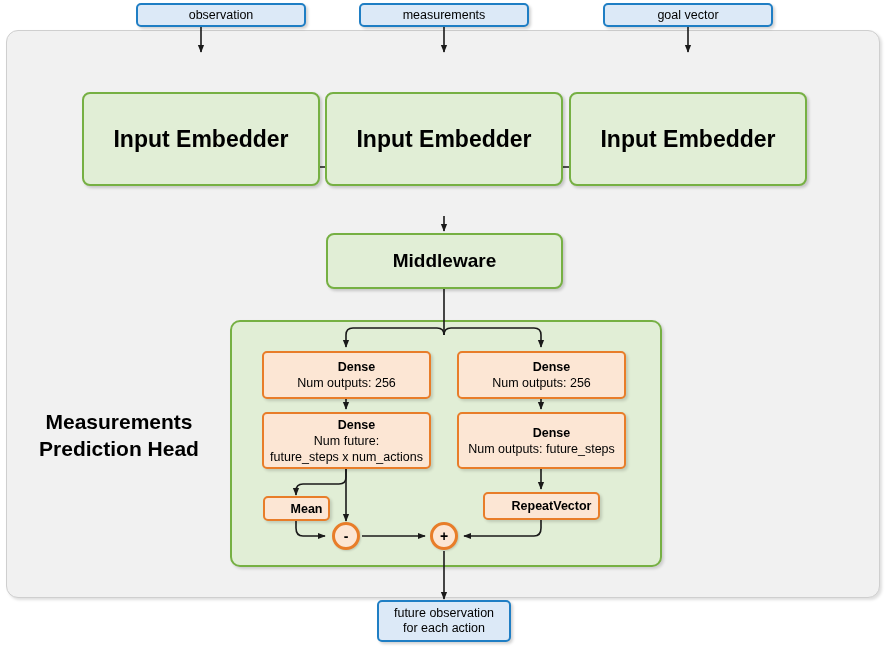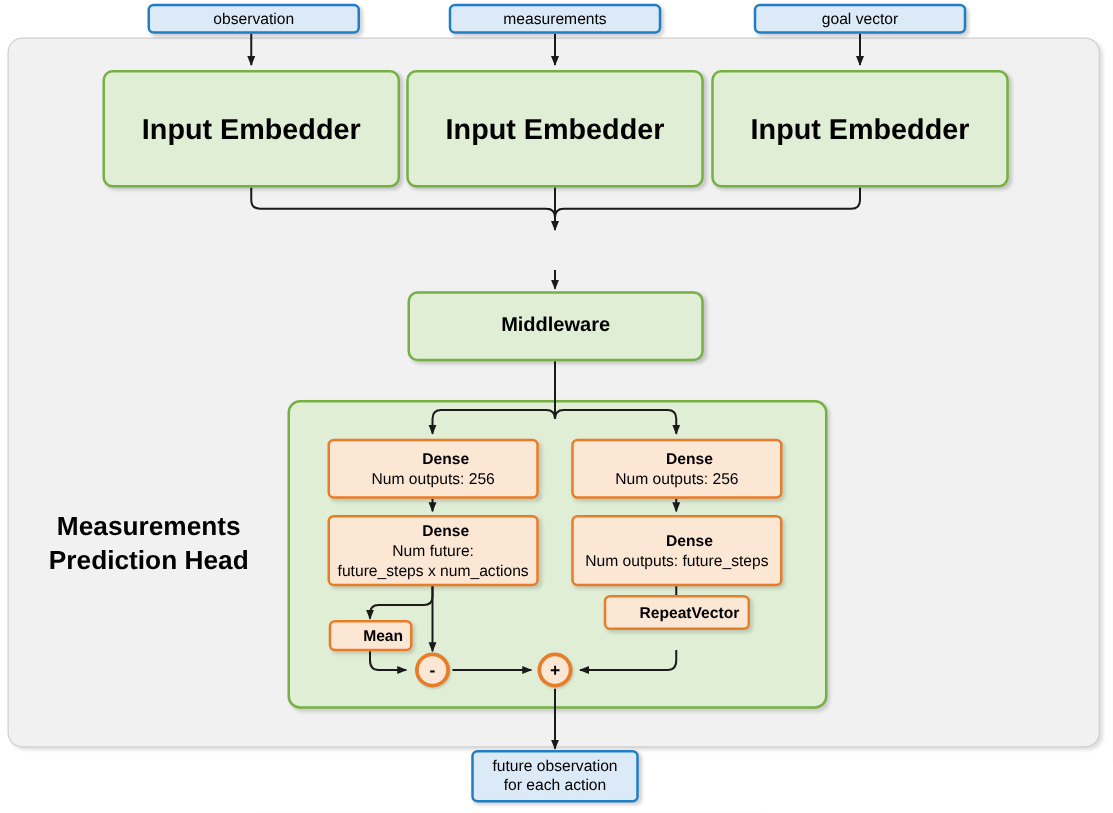--- a/index.html
+++ b/index.html
@@ -65,23 +65,24 @@
   .green-box {
     background: #e1eed6;
     border: 2.5px solid #76b043;
     border-radius: 8px;
     color: #000000;
     box-shadow: 2px 2px 3px rgba(0,0,0,0.18);
   }
   .embedder {
     font-size: 23px;
     font-weight: bold;
+    margin-top: 36px;
   }
   .middleware {
-    font-size: 16px;
+    font-size: 19px;
     font-weight: bold;
   }
 
   
   .head-group {
     position: absolute;
     left: 230px;
     top: 320px;
     width: 428px;
     height: 243px;
@@ -192,21 +193,21 @@
       <path d="M541,469 L541,489" marker-end="url(#arrow)"></path>
 
       <path d="M541,520 L541,528 Q541,536 534,536 L464,536" marker-end="url(#arrow)"></path>
 
       <path d="M362,536 L425,536" marker-end="url(#arrow)"></path>
 
       <path d="M444,551 L444,599" marker-end="url(#arrow)"></path>
     </g>
   </svg>
 
-  <div class="node io-box" style="left:118px; top:3px; width:170px; height:24px;">
+  <div class="node io-box" style="left:136px; top:3px; width:170px; height:24px;">
     <span>observation</span>
   </div>
   <div class="node io-box" style="left:359px; top:3px; width:170px; height:24px;">
     <span>measurements</span>
   </div>
   <div class="node io-box" style="left:603px; top:3px; width:170px; height:24px;">
     <span>goal vector</span>
   </div>
 
   <div class="node green-box embedder" style="left:82px; top:56px; width:238px; height:94px;">
@@ -246,21 +247,21 @@
   <div class="node orange-box" style="left:457px; top:351px; width:169px; height:48px;">
     <span class="t1">Dense</span>
     <span class="t2">Num outputs: 256</span>
   </div>
 
   <div class="node orange-box" style="left:457px; top:412px; width:169px; height:57px;">
     <span class="t1">Dense</span>
     <span class="t2">Num outputs: future_steps</span>
   </div>
 
-  <div class="node orange-box" style="left:483px; top:476px; width:117px; height:28px;">
+  <div class="node orange-box" style="left:483px; top:492px; width:117px; height:28px;">
     <span class="t1">RepeatVector</span>
   </div>
 
   <div class="node op-circle" style="left:430px; top:522px; width:28px; height:28px;">
     <span>+</span>
   </div>
 
   <div class="node io-box" style="left:377px; top:600px; width:134px; height:42px;">
     <span>future observation</span>
     <span>for each action</span>

